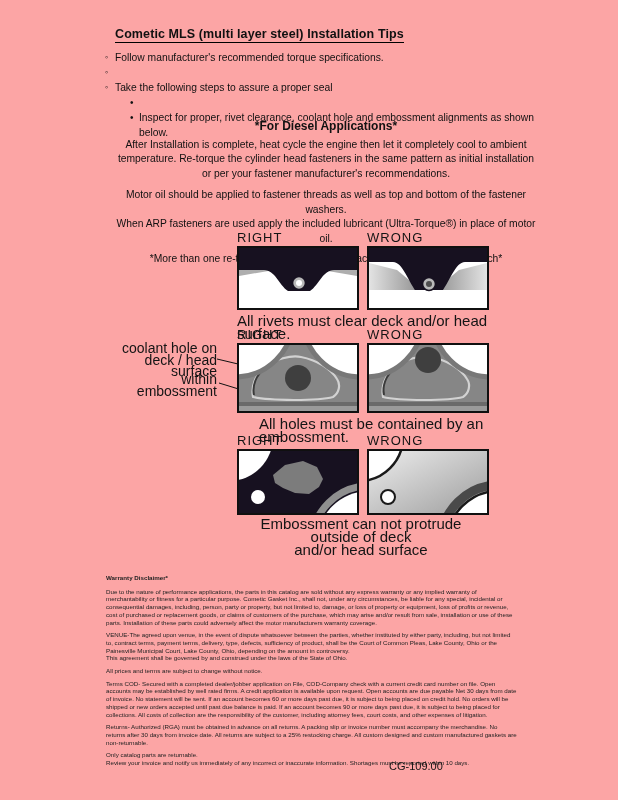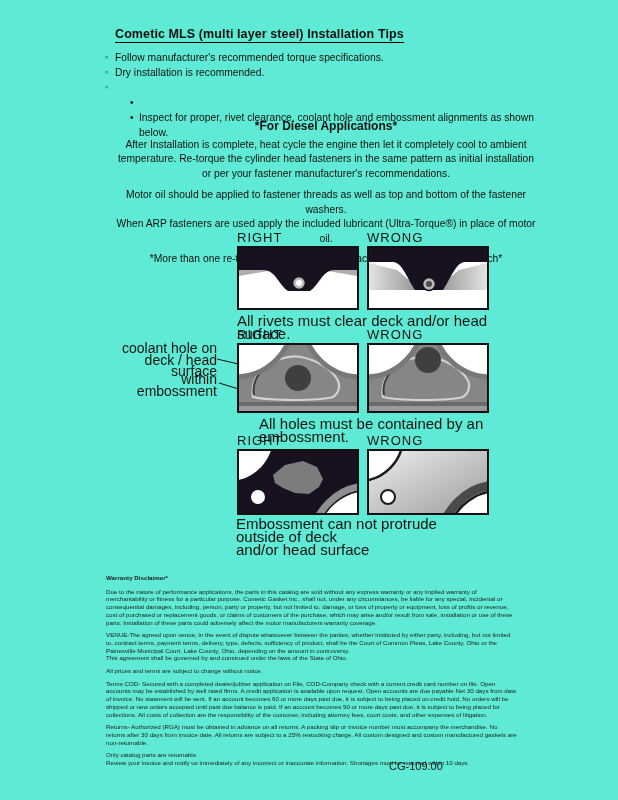--- a/index.html
+++ b/index.html
@@ -1,16 +1,16 @@
 <!DOCTYPE html>
 <html><head>
 <meta charset="utf-8">
 <style>
   html,body{margin:0;padding:0;background:#e8e8e8;}
-  .page{position:relative;width:618px;height:800px;background:#5eead4;
+  .page{position:relative;width:618px;height:800px;background:#fca5a5;
         font-family:"Liberation Sans",sans-serif;color:#111;overflow:hidden;
         margin:0 auto;}
   
   .intro{position:absolute;left:105px;top:24px;width:445px;}
   .page-title{display:inline-block;margin:0 0 7px 10px;font-size:12.5px;font-weight:bold;
               border-bottom:1.6px solid #000;padding-bottom:1px;letter-spacing:.1px;}
   .bullet-row{display:flex;line-height:15px;font-size:10.3px;}
   .bullet-row .mk{width:10px;flex:0 0 10px;font-size:9px;text-align:left;}
   .bullet-row.sub{margin-left:25px;}
   .bullet-row.sub .mk{width:9px;flex:0 0 9px;font-size:10px;}
@@ -18,21 +18,21 @@
   .diesel{position:absolute;left:110px;top:119px;width:432px;font-size:10.3px;line-height:14.5px;text-align:center;}
   .diesel h2{margin:0 0 4px 0;font-size:12px;}
   .para{white-space:pre-line;margin:0 0 6px 0;}
   .diesel .p2{margin-bottom:7px;}
   
   .dlabel{position:absolute;width:122px;text-align:left;font-size:13px;letter-spacing:1px;color:#141414;}
   .dbox{position:absolute;width:118px;height:auto;border:2px solid #101010;background:#fff;line-height:0;}
   .dcap{position:absolute;font-size:15px;line-height:13px;color:#141414;white-space:pre-line;}
   .r1l{top:230px;} .r1b{top:246px;} .cap1{left:237px;top:314px;width:280px;}
   .r2l{top:327px;} .r2b{top:343px;} .cap2{left:231px;top:417px;width:280px;margin-left:28px;}
-  .r3l{top:433px;} .r3b{top:449px;} .cap3{left:236px;top:517px;width:250px;}
+  .r3l{top:433px;} .r3b{top:449px;} .cap3{left:236px;top:517px;width:250px;text-align:center;}
   .colL{left:237px;} .colR{left:367px;}
   
   .ann{position:absolute;text-align:right;font-size:14px;line-height:11.5px;white-space:pre-line;color:#141414;}
   .ann1{left:100px;top:343px;width:117px;}
   .ann2{left:100px;top:374px;width:117px;}
   .leader{position:absolute;left:105px;top:340px;pointer-events:none;}
   
   .legal{position:absolute;left:106px;top:574px;width:412px;font-size:6.2px;line-height:7.7px;color:#222;}
   .legal p{margin:0 0 5px 0;}
   .legal .tight{margin:0;}
@@ -46,24 +46,24 @@
 <div class="page">
 
   <div class="intro">
     <h1 class="page-title">Cometic MLS (multi layer steel) Installation Tips</h1>
     <div class="bullet-row">
       <span class="mk">◦</span>
       <span>Follow manufacturer's recommended torque specifications.</span>
     </div>
     <div class="bullet-row">
       <span class="mk">◦</span>
-      <span>Dry installation is recommended.</span>
     </div>
     <div class="bullet-row">
       <span class="mk">◦</span>
+      <span>Take the following steps to assure a proper seal</span>
     </div>
     <div class="bullet-row sub">
       <span class="mk">•</span>
     </div>
     <div class="bullet-row sub">
       <span class="mk">•</span>
       <span>Inspect for proper, rivet clearance, coolant hole and embossment alignments as shown below.</span>
     </div>
   </div>
 

